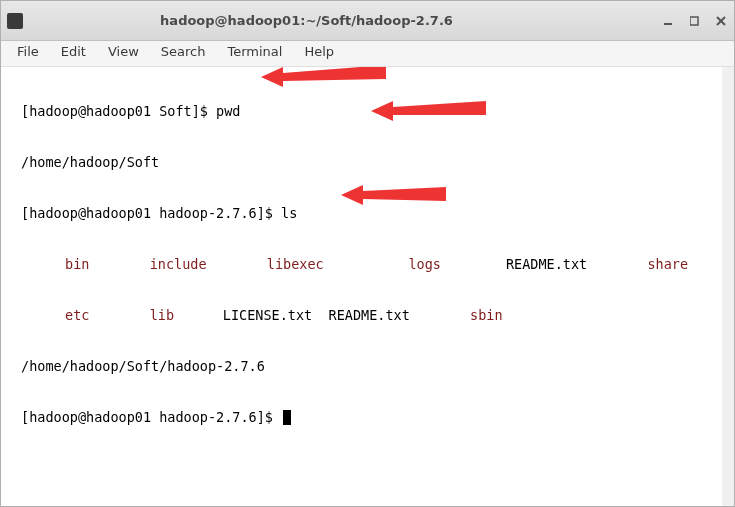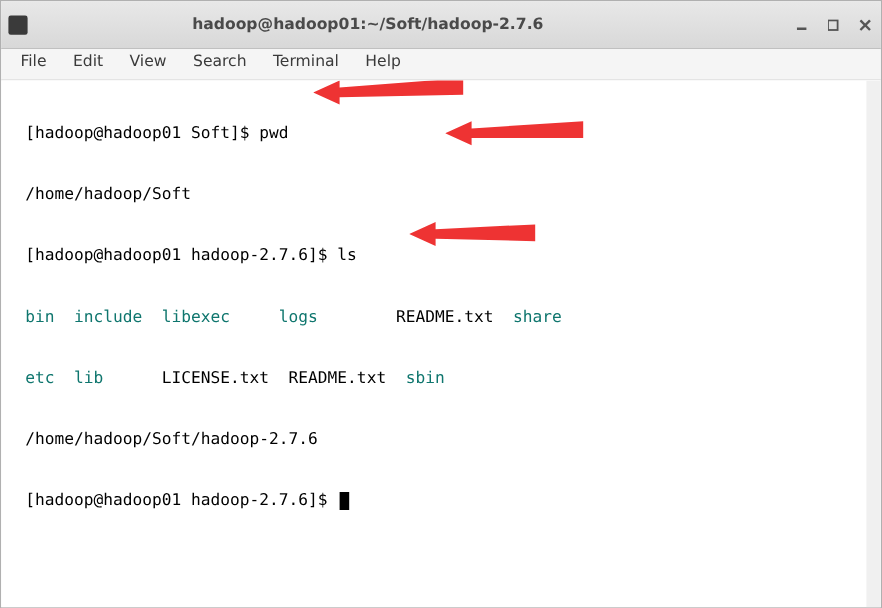--- a/index.html
+++ b/index.html
@@ -85,21 +85,22 @@
       padding: 2px 20px;
       position: relative;
       white-space: pre;
       overflow: hidden;
     }
     .term-line {
       min-height: 17px;
       position: relative;
     }
     .dir-color {
-      color: #0f766e;
+      color: #7f1d1d;
+      margin-left: 44px;
     }
     .cursor {
       display: inline-block;
       width: 8px;
       height: 15px;
       background: #000;
       vertical-align: text-bottom;
       margin-left: 2px;
     }
     .arrow {

